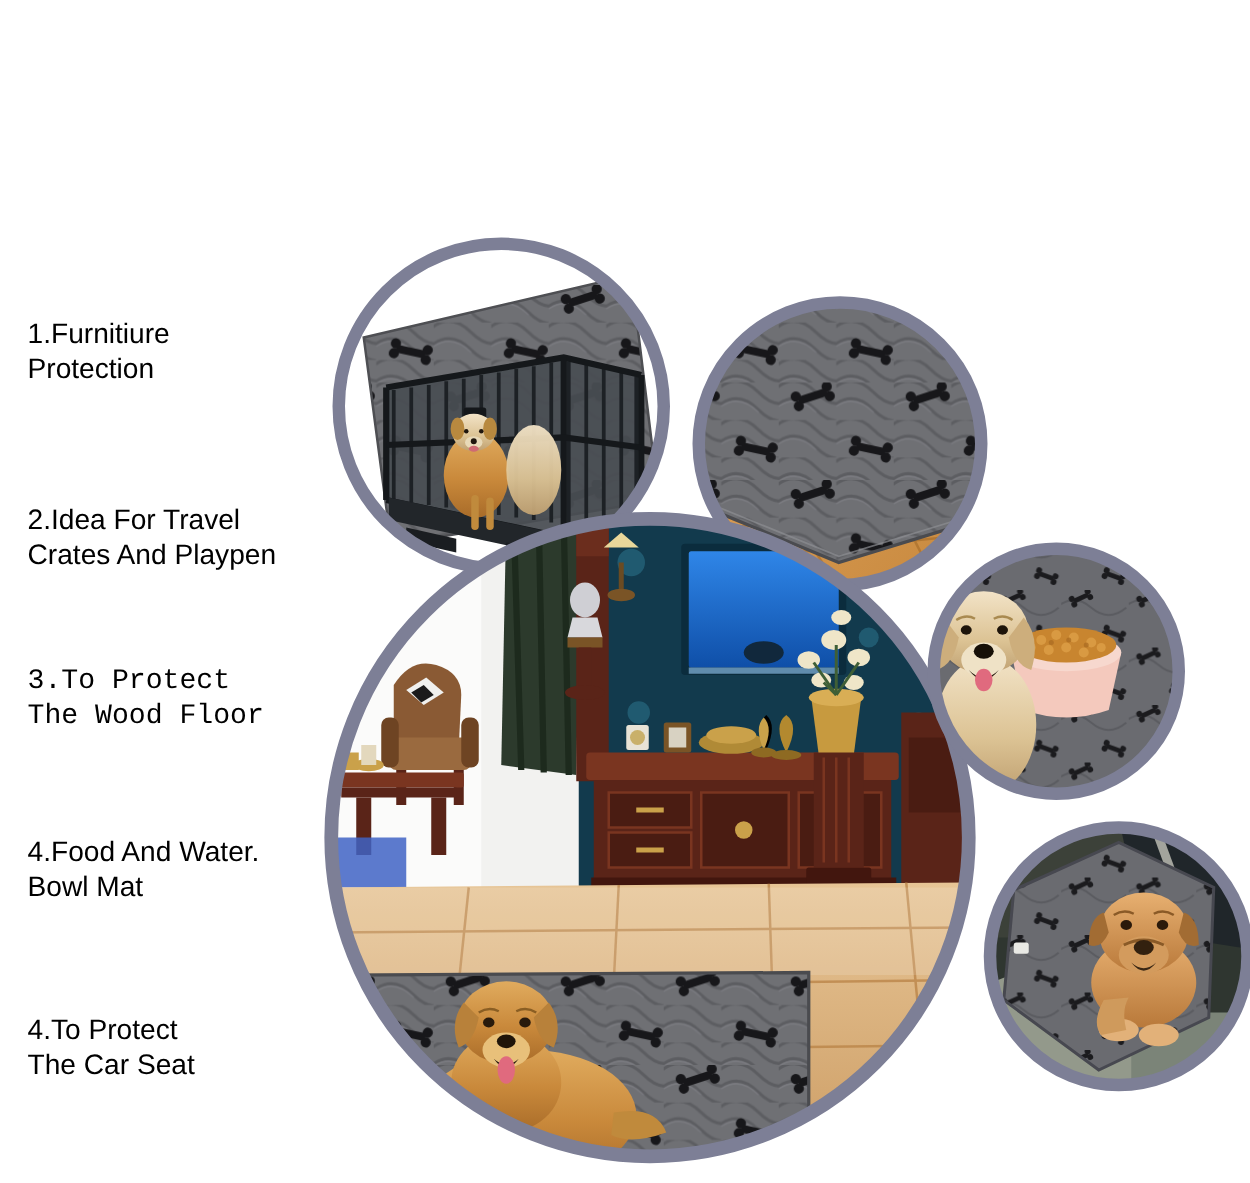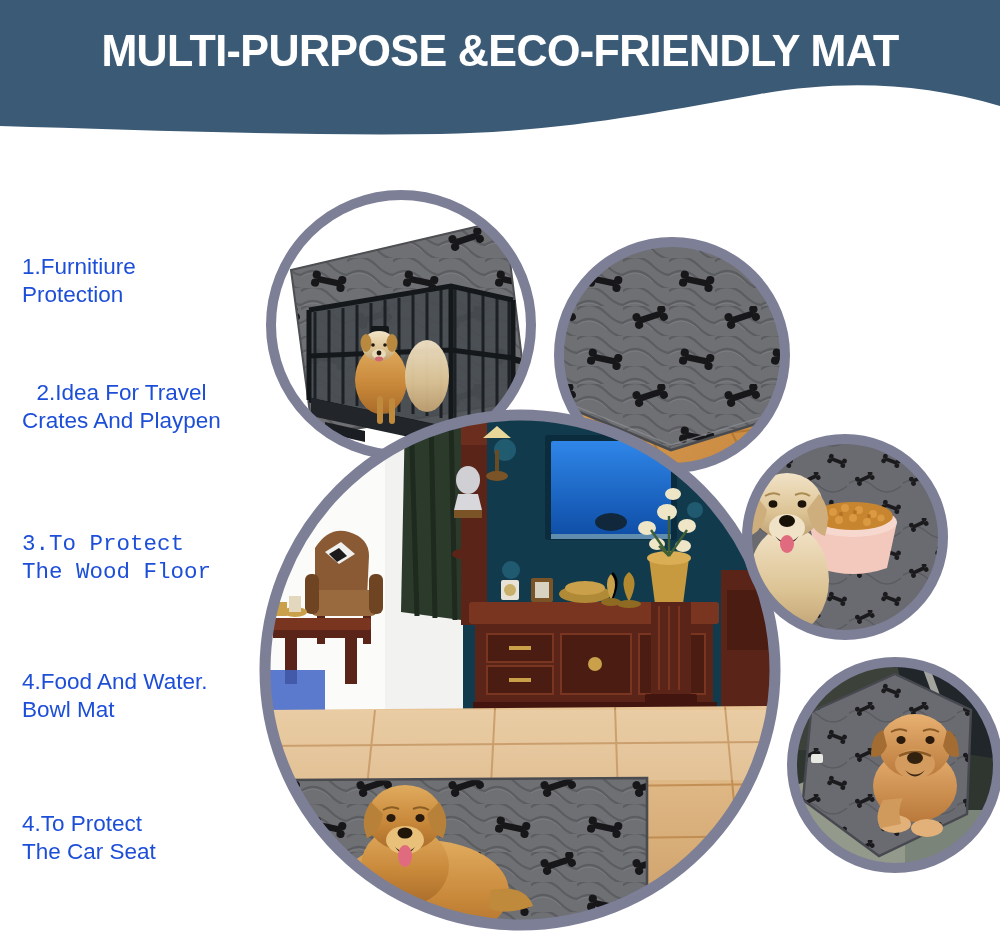--- a/index.html
+++ b/index.html
@@ -27,50 +27,41 @@
     transform-origin:center top;
     white-space:nowrap;
     line-height:58px;
     text-shadow:0 0 1px rgba(255,255,255,0.35);
   }
 
   
   .feature-list{position:absolute;left:0;top:150px;width:285px;height:796px;}
   .feature-item{
     position:absolute;left:22px;
-    color:#1d4ed8;
+    color:#000000;
     font-size:22.5px;
     line-height:28px;
     font-family:"Liberation Sans", sans-serif;
     white-space:pre-line;
   }
   .fi0{top:103px;}
-  .fi1{top:229px;text-align:center;}
+  .fi1{top:252px;}
   .fi2{top:380px;font-family:Liberation Mono, monospace;}
   .fi3{top:518px;}
   .fi4{top:660px;}
 
   
   .collage{position:absolute;left:255px;top:150px;width:745px;height:796px;}
   .collage svg{display:block;}
 </style>
 </head>
 <body>
 
 <div id="root">
 
-  <div class="header-wrap">
-    <svg class="header-svg" width="1000" height="150" viewBox="0 0 1000 150">
-      <path d="M0,0 L1000,0 L1000,106
-               C920,82 840,80 760,94
-               C660,112 560,132 440,134
-               C300,136 140,130 0,126 Z" fill="#3b5a75"></path>
-    </svg>
-    <div class="header-title">MULTI-PURPOSE &amp;ECO-FRIENDLY MAT</div>
-  </div>
 
   <div class="feature-list">
     <div class="feature-item fi0">1.Furnitiure
   Protection</div>
     <div class="feature-item fi1">2.Idea For Travel
   Crates And Playpen</div>
     <div class="feature-item fi2">3.To Protect
   The Wood Floor</div>
     <div class="feature-item fi3">4.Food And Water.
   Bowl Mat</div>

